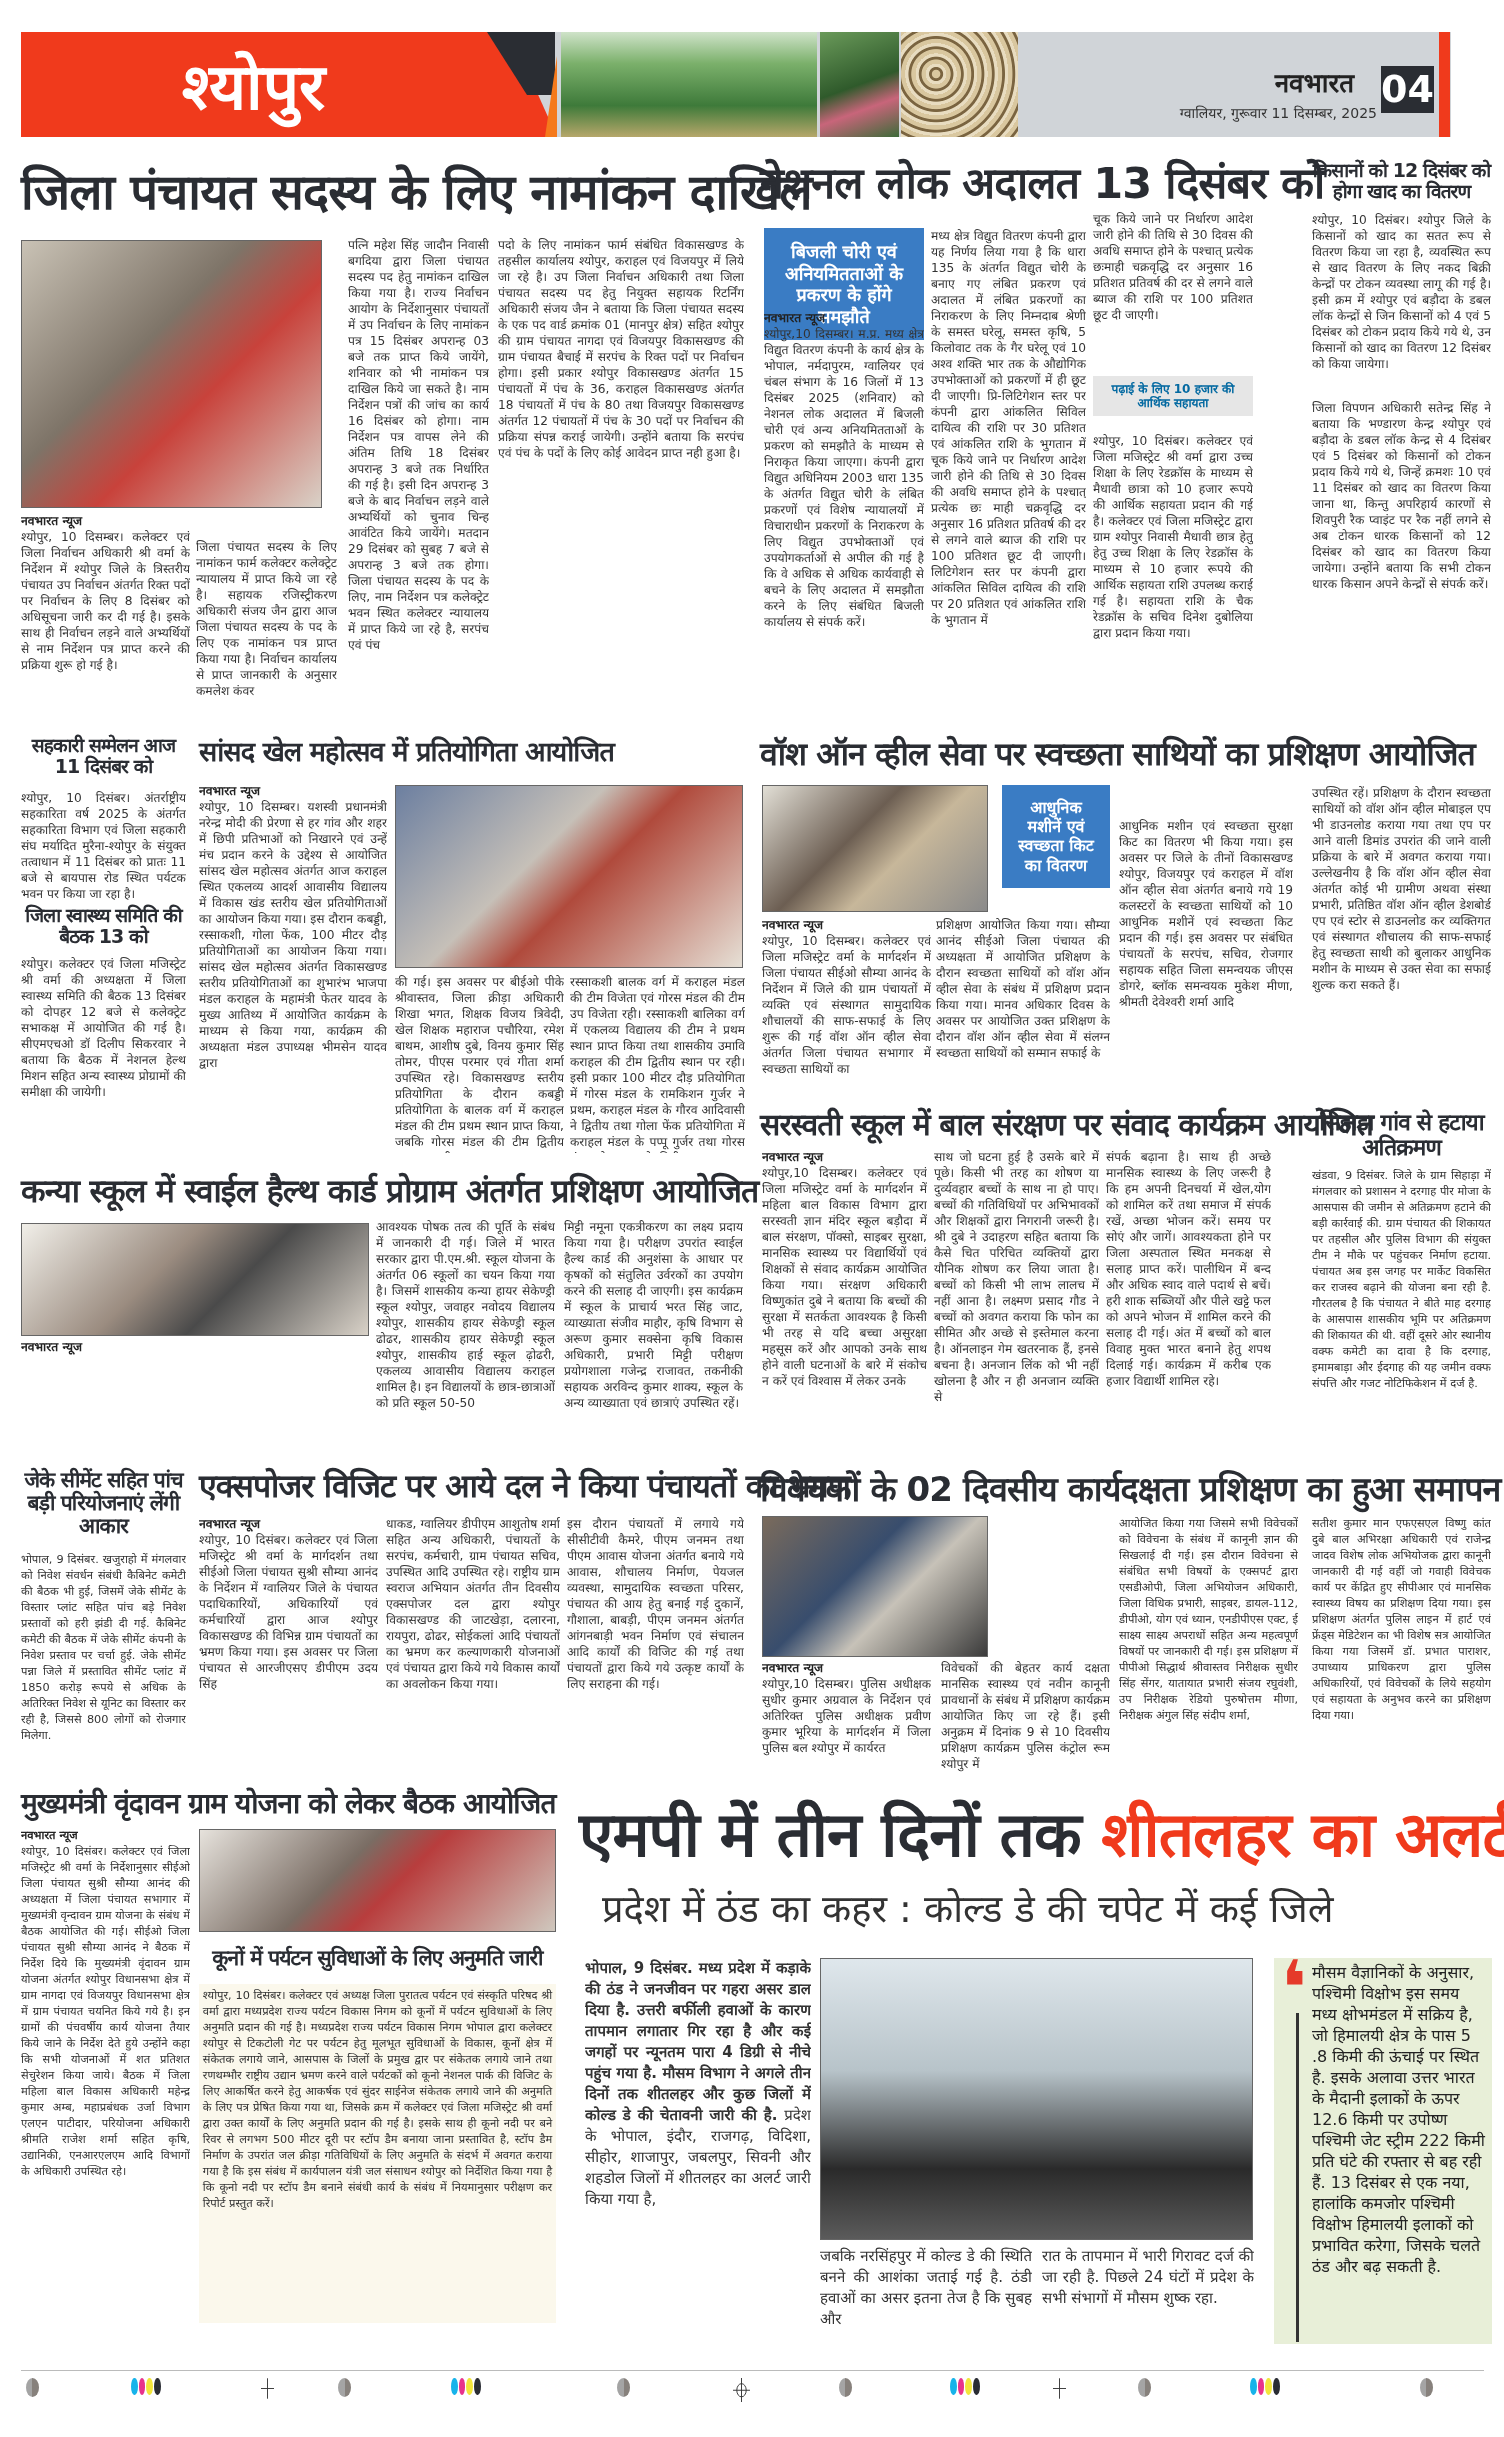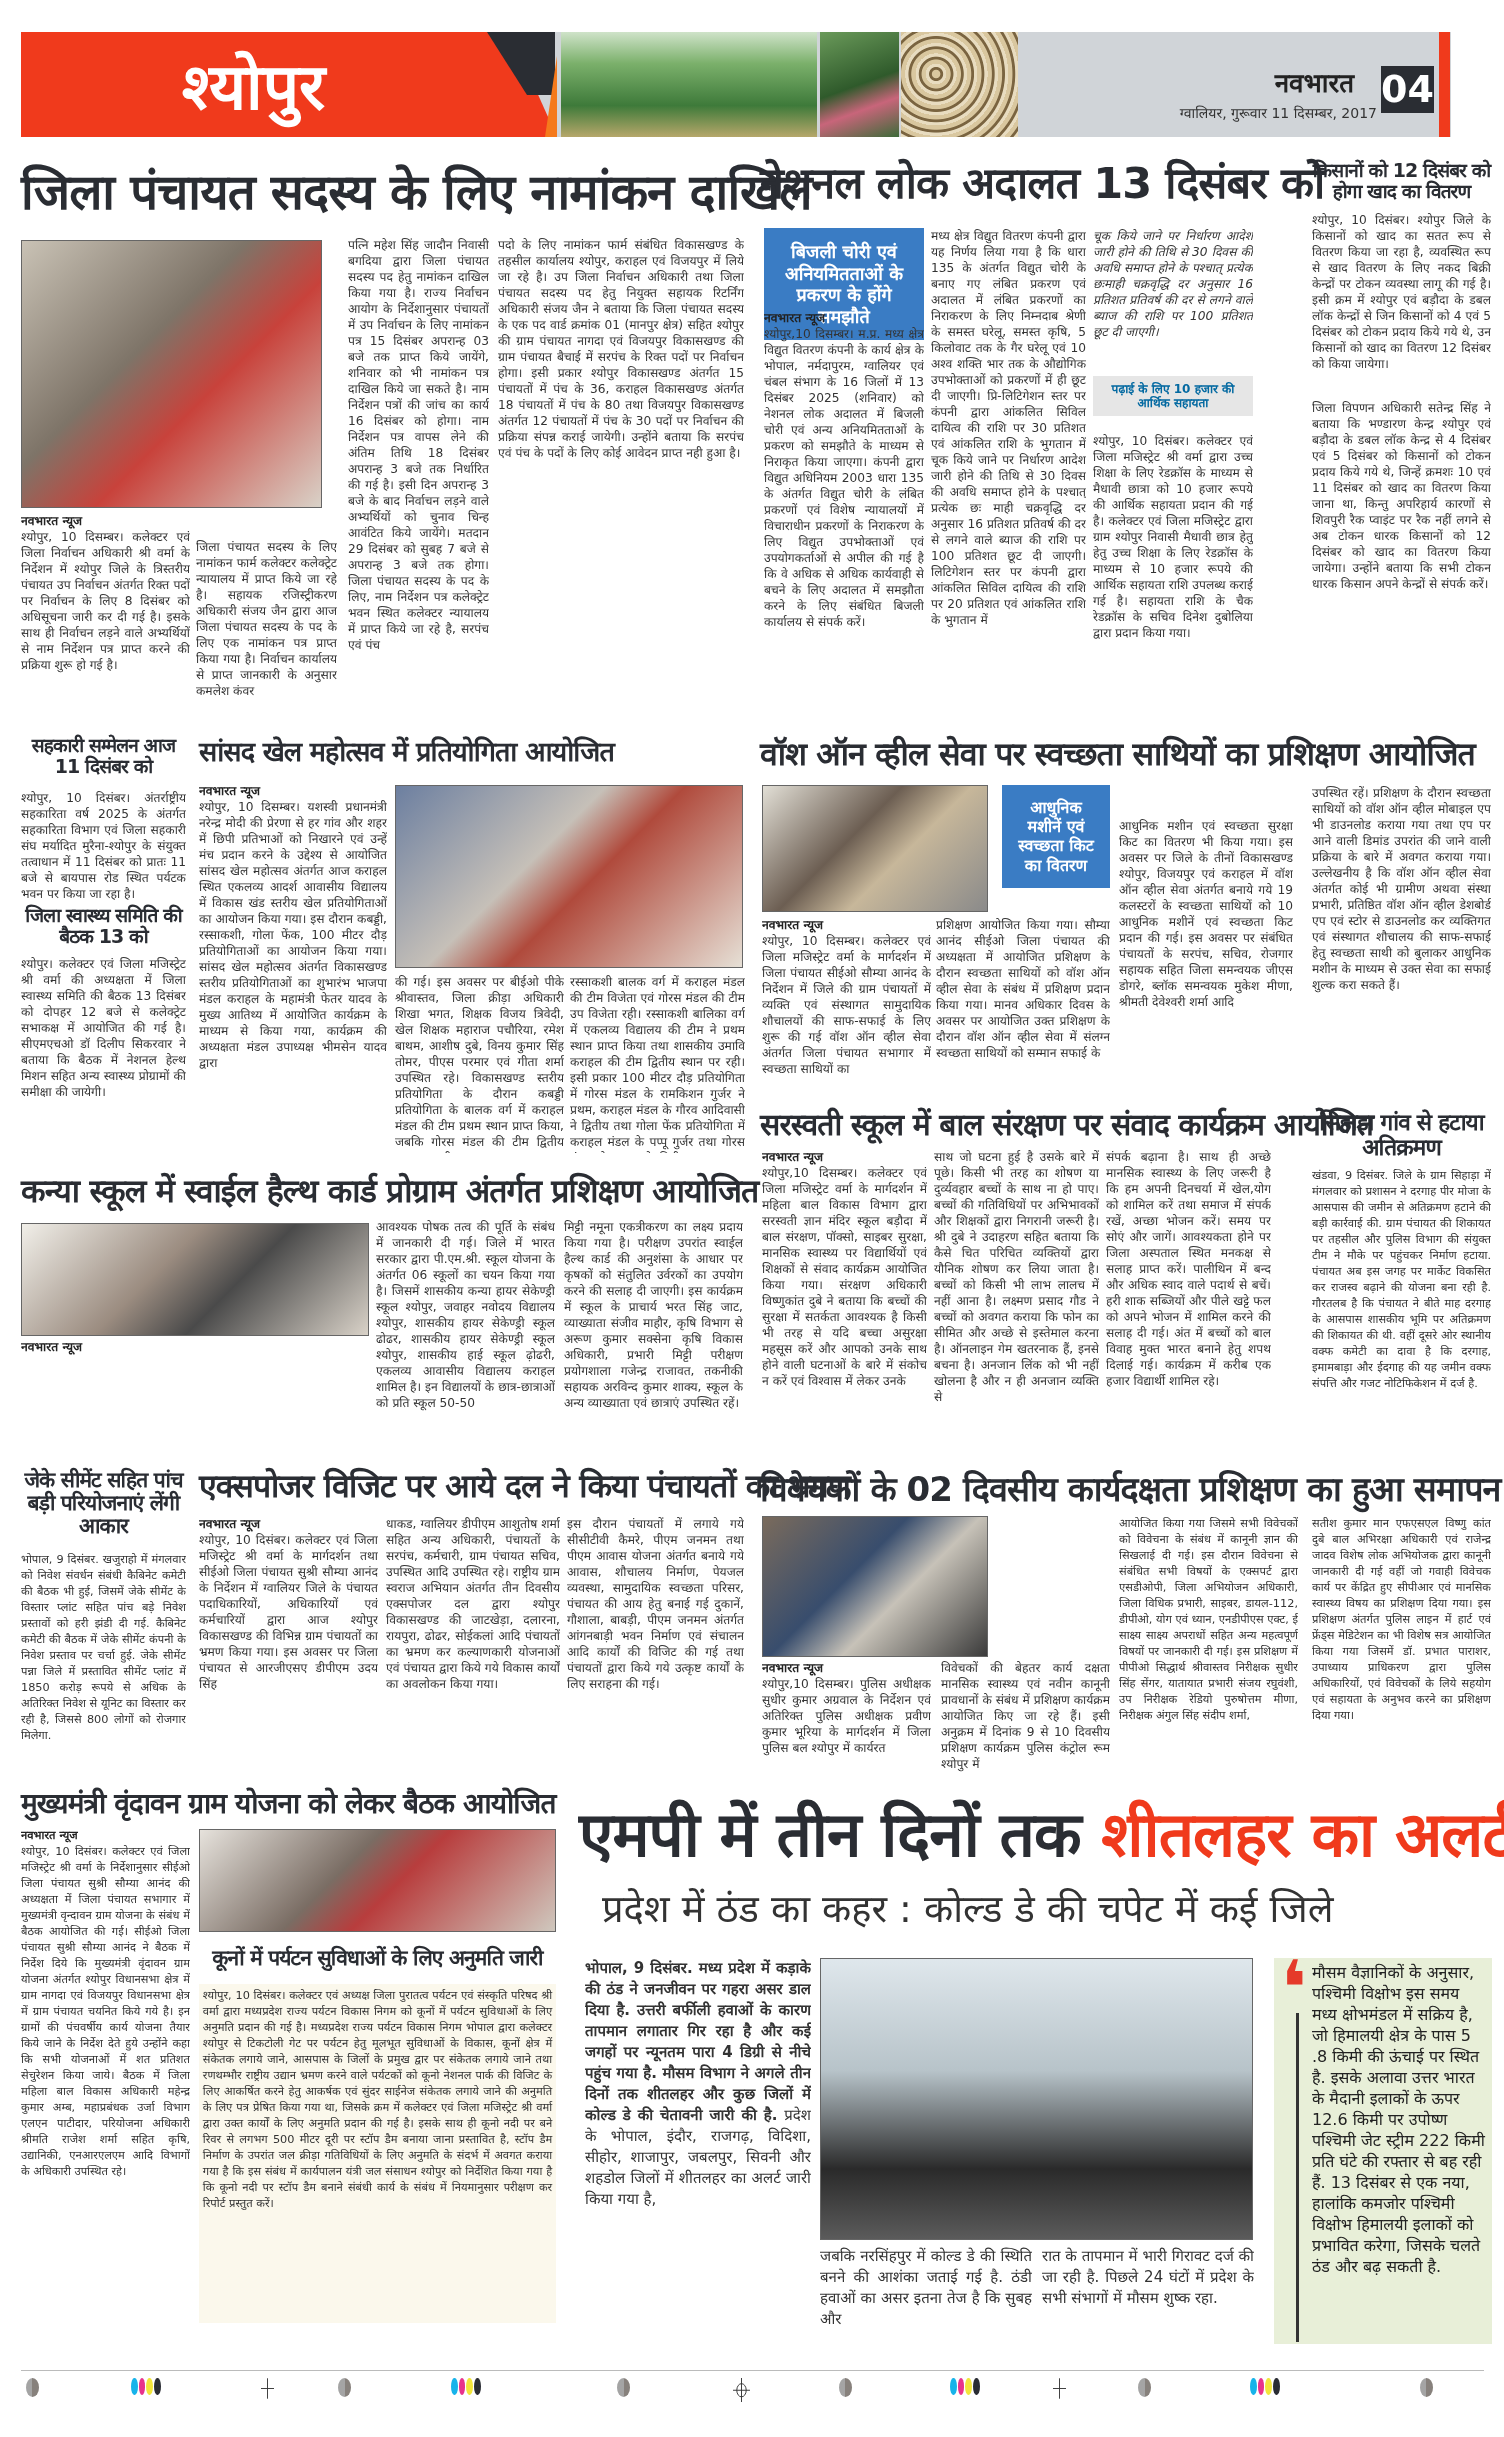--- a/index.html
+++ b/index.html
@@ -53,41 +53,41 @@
 <div class="abs masthead"></div>
 <div class="abs mast-red"></div>
 <div class="abs mast-dark"></div>
 <div class="abs mast-orange"></div>
 <div class="abs mast-title">श्योपुर</div>
 <div class="abs photo1"></div>
 <div class="abs photo2"></div>
 <div class="abs photo3"></div>
 <div class="abs brand">नवभारत</div>
 <div class="abs pageno">04</div>
-<div class="abs dateline">ग्वालियर, गुरूवार 11 दिसम्बर, 2017</div>
+<div class="abs dateline">ग्वालियर, गुरूवार 11 दिसम्बर, 2025</div>
 <div class="abs mast-strip"></div>
 
 <div class="abs hl hl-xl" style="left:21px;top:166px;width:724px;">जिला पंचायत सदस्य के लिए नामांकन दाखिल</div>
 <div class="abs img img-a" style="left:21px;top:240px;width:301px;height:268px;"></div>
 <div class="abs body" style="left:21px;top:513px;width:169px;height:216px;">
   <div class="byline">नवभारत न्यूज</div>
   <div>श्योपुर, 10 दिसम्बर। कलेक्टर एवं जिला निर्वाचन अधिकारी श्री वर्मा के निर्देशन में श्योपुर जिले के त्रिस्तरीय पंचायत उप निर्वाचन अंतर्गत रिक्त पदों पर निर्वाचन के लिए 8 दिसंबर को अधिसूचना जारी कर दी गई है। इसके साथ ही निर्वाचन लड़ने वाले अभ्यर्थियों से नाम निर्देशन पत्र प्राप्त करने की प्रक्रिया शुरू हो गई है।</div>
 </div>
 <div class="abs body" style="left:196px;top:539px;width:141px;height:216px;">जिला पंचायत सदस्य के लिए नामांकन फार्म कलेक्टर कलेक्ट्रेट न्यायालय में प्राप्त किये जा रहे है। सहायक रजिस्ट्रीकरण अधिकारी संजय जैन द्वारा आज जिला पंचायत सदस्य के पद के लिए एक नामांकन पत्र प्राप्त किया गया है। निर्वाचन कार्यालय से प्राप्त जानकारी के अनुसार कमलेश कंवर</div>
 <div class="abs body" style="left:348px;top:237px;width:141px;height:489px;">पत्नि महेश सिंह जादौन निवासी बगदिया द्वारा जिला पंचायत सदस्य पद हेतु नामांकन दाखिल किया गया है। राज्य निर्वाचन आयोग के निर्देशानुसार पंचायतों में उप निर्वाचन के लिए नामांकन पत्र 15 दिसंबर अपरान्ह 03 बजे तक प्राप्त किये जायेंगे, शनिवार को भी नामांकन पत्र दाखिल किये जा सकते है। नाम निर्देशन पत्रों की जांच का कार्य 16 दिसंबर को होगा। नाम निर्देशन पत्र वापस लेने की अंतिम तिथि 18 दिसंबर अपरान्ह 3 बजे तक निर्धारित की गई है। इसी दिन अपरान्ह 3 बजे के बाद निर्वाचन लड़ने वाले अभ्यर्थियों को चुनाव चिन्ह आवंटित किये जायेंगे। मतदान 29 दिसंबर को सुबह 7 बजे से अपरान्ह 3 बजे तक होगा। जिला पंचायत सदस्य के पद के लिए, नाम निर्देशन पत्र कलेक्ट्रेट भवन स्थित कलेक्टर न्यायालय में प्राप्त किये जा रहे है, सरपंच एवं पंच</div>
 <div class="abs body" style="left:498px;top:237px;width:246px;height:442px;">पदो के लिए नामांकन फार्म संबंधित विकासखण्ड के तहसील कार्यालय श्योपुर, कराहल एवं विजयपुर में लिये जा रहे है। उप जिला निर्वाचन अधिकारी तथा जिला पंचायत सदस्य पद हेतु नियुक्त सहायक रिटर्निंग अधिकारी संजय जैन ने बताया कि जिला पंचायत सदस्य के एक पद वार्ड क्रमांक 01 (मानपुर क्षेत्र) सहित श्योपुर की ग्राम पंचायत नागदा एवं विजयपुर विकासखण्ड की ग्राम पंचायत बैचाई में सरपंच के रिक्त पदों पर निर्वाचन होगा। इसी प्रकार श्योपुर विकासखण्ड अंतर्गत 15 पंचायतों में पंच के 36, कराहल विकासखण्ड अंतर्गत 18 पंचायतों में पंच के 80 तथा विजयपुर विकासखण्ड अंतर्गत 12 पंचायतों में पंच के 30 पदों पर निर्वाचन की प्रक्रिया संपन्न कराई जायेगी। उन्होंने बताया कि सरपंच एवं पंच के पदों के लिए कोई आवेदन प्राप्त नही हुआ है।</div>
 
 <div class="abs hl hl-xl" style="left:760px;top:160px;width:527px;font-size:43px;">नेशनल लोक अदालत 13 दिसंबर को</div>
 <div class="abs bluebox" style="left:764px;top:228px;width:160px;">बिजली चोरी एवं अनियमितताओं के प्रकरण के होंगे समझौते</div>
 <div class="abs body" style="left:764px;top:310px;width:160px;height:414px;">
   <div class="byline">नवभारत न्यूज</div>
   <div>श्योपुर,10 दिसम्बर। म.प्र. मध्य क्षेत्र विद्युत वितरण कंपनी के कार्य क्षेत्र के भोपाल, नर्मदापुरम, ग्वालियर एवं चंबल संभाग के 16 जिलों में 13 दिसंबर 2025 (शनिवार) को नेशनल लोक अदालत में बिजली चोरी एवं अन्य अनियमितताओं के प्रकरण को समझौते के माध्यम से निराकृत किया जाएगा। कंपनी द्वारा विद्युत अधिनियम 2003 धारा 135 के अंतर्गत विद्युत चोरी के लंबित प्रकरणों एवं विशेष न्यायालयों में विचाराधीन प्रकरणों के निराकरण के लिए विद्युत उपभोक्ताओं एवं उपयोगकर्ताओं से अपील की गई है कि वे अधिक से अधिक कार्यवाही से बचने के लिए अदालत में समझौता करने के लिए संबंधित बिजली कार्यालय से संपर्क करें।</div>
 </div>
 <div class="abs body" style="left:931px;top:228px;width:155px;height:498px;">मध्य क्षेत्र विद्युत वितरण कंपनी द्वारा यह निर्णय लिया गया है कि धारा 135 के अंतर्गत विद्युत चोरी के बनाए गए लंबित प्रकरण एवं अदालत में लंबित प्रकरणों का निराकरण के लिए निम्नदाब श्रेणी के समस्त घरेलू, समस्त कृषि, 5 किलोवाट तक के गैर घरेलू एवं 10 अश्व शक्ति भार तक के औद्योगिक उपभोक्ताओं को प्रकरणों में ही छूट दी जाएगी। प्रि-लिटिगेशन स्तर पर कंपनी द्वारा आंकलित सिविल दायित्व की राशि पर 30 प्रतिशत एवं आंकलित राशि के भुगतान में चूक किये जाने पर निर्धारण आदेश जारी होने की तिथि से 30 दिवस की अवधि समाप्त होने के पश्चात् प्रत्येक छः माही चक्रवृद्धि दर अनुसार 16 प्रतिशत प्रतिवर्ष की दर से लगने वाले ब्याज की राशि पर 100 प्रतिशत छूट दी जाएगी। लिटिगेशन स्तर पर कंपनी द्वारा आंकलित सिविल दायित्व की राशि पर 20 प्रतिशत एवं आंकलित राशि के भुगतान में</div>
-<div class="abs body" style="left:1093px;top:228px;width:160px;height:127px;font-style:italic;">चूक किये जाने पर निर्धारण आदेश जारी होने की तिथि से 30 दिवस की अवधि समाप्त होने के पश्चात् प्रत्येक छःमाही चक्रवृद्धि दर अनुसार 16 प्रतिशत प्रतिवर्ष की दर से लगने वाले ब्याज की राशि पर 100 प्रतिशत छूट दी जाएगी।</div>
+<div class="abs body" style="left:1093px;top:211px;width:160px;height:127px;">चूक किये जाने पर निर्धारण आदेश जारी होने की तिथि से 30 दिवस की अवधि समाप्त होने के पश्चात् प्रत्येक छःमाही चक्रवृद्धि दर अनुसार 16 प्रतिशत प्रतिवर्ष की दर से लगने वाले ब्याज की राशि पर 100 प्रतिशत छूट दी जाएगी।</div>
 <div class="abs greybox" style="left:1093px;top:376px;width:160px;">पढ़ाई के लिए 10 हजार की आर्थिक सहायता</div>
 <div class="abs body" style="left:1093px;top:433px;width:160px;height:292px;">श्योपुर, 10 दिसंबर। कलेक्टर एवं जिला मजिस्ट्रेट श्री वर्मा द्वारा उच्च शिक्षा के लिए रेडक्रॉस के माध्यम से मैधावी छात्रा को 10 हजार रूपये की आर्थिक सहायता प्रदान की गई है। कलेक्टर एवं जिला मजिस्ट्रेट द्वारा ग्राम श्योपुर निवासी मैधावी छात्र हेतु हेतु उच्च शिक्षा के लिए रेडक्रॉस के माध्यम से 10 हजार रूपये की आर्थिक सहायता राशि उपलब्ध कराई गई है। सहायता राशि के चैक रेडक्रॉस के सचिव दिनेश दुबोलिया द्वारा प्रदान किया गया।</div>
 
 <div class="abs hl hl-s" style="left:1312px;top:160px;width:179px;white-space:normal;">किसानों को 12 दिसंबर को होगा खाद का वितरण</div>
 <div class="abs body" style="left:1312px;top:212px;width:179px;height:183px;">श्योपुर, 10 दिसंबर। श्योपुर जिले के किसानों को खाद का सतत रूप से वितरण किया जा रहा है, व्यवस्थित रूप से खाद वितरण के लिए नकद बिक्री केन्द्रों पर टोकन व्यवस्था लागू की गई है। इसी क्रम में श्योपुर एवं बड़ौदा के डबल लॉक केन्द्रों से जिन किसानों को 4 एवं 5 दिसंबर को टोकन प्रदाय किये गये थे, उन किसानों को खाद का वितरण 12 दिसंबर को किया जायेगा।</div>
 <div class="abs body" style="left:1312px;top:400px;width:179px;height:324px;">जिला विपणन अधिकारी सतेन्द्र सिंह ने बताया कि भण्डारण केन्द्र श्योपुर एवं बड़ौदा के डबल लॉक केन्द्र से 4 दिसंबर एवं 5 दिसंबर को किसानों को टोकन प्रदाय किये गये थे, जिन्हें क्रमशः 10 एवं 11 दिसंबर को खाद का वितरण किया जाना था, किन्तु अपरिहार्य कारणों से शिवपुरी रैक प्वाइंट पर रैक नहीं लगने से अब टोकन धारक किसानों को 12 दिसंबर को खाद का वितरण किया जायेगा। उन्होंने बताया कि सभी टोकन धारक किसान अपने केन्द्रों से संपर्क करें।</div>
 
 <div class="abs hl hl-s" style="left:21px;top:735px;width:165px;white-space:normal;">सहकारी सम्मेलन आज 11 दिसंबर को</div>
 <div class="abs body" style="left:21px;top:790px;width:165px;height:113px;">श्योपुर, 10 दिसंबर। अंतर्राष्ट्रीय सहकारिता वर्ष 2025 के अंतर्गत सहकारिता विभाग एवं जिला सहकारी संघ मर्यादित मुरैना-श्योपुर के संयुक्त तत्वाधान में 11 दिसंबर को प्रातः 11 बजे से बायपास रोड स्थित पर्यटक भवन पर किया जा रहा है।</div>
 <div class="abs hl hl-s" style="left:21px;top:905px;width:165px;white-space:normal;">जिला स्वास्थ्य समिति की बैठक 13 को</div>

